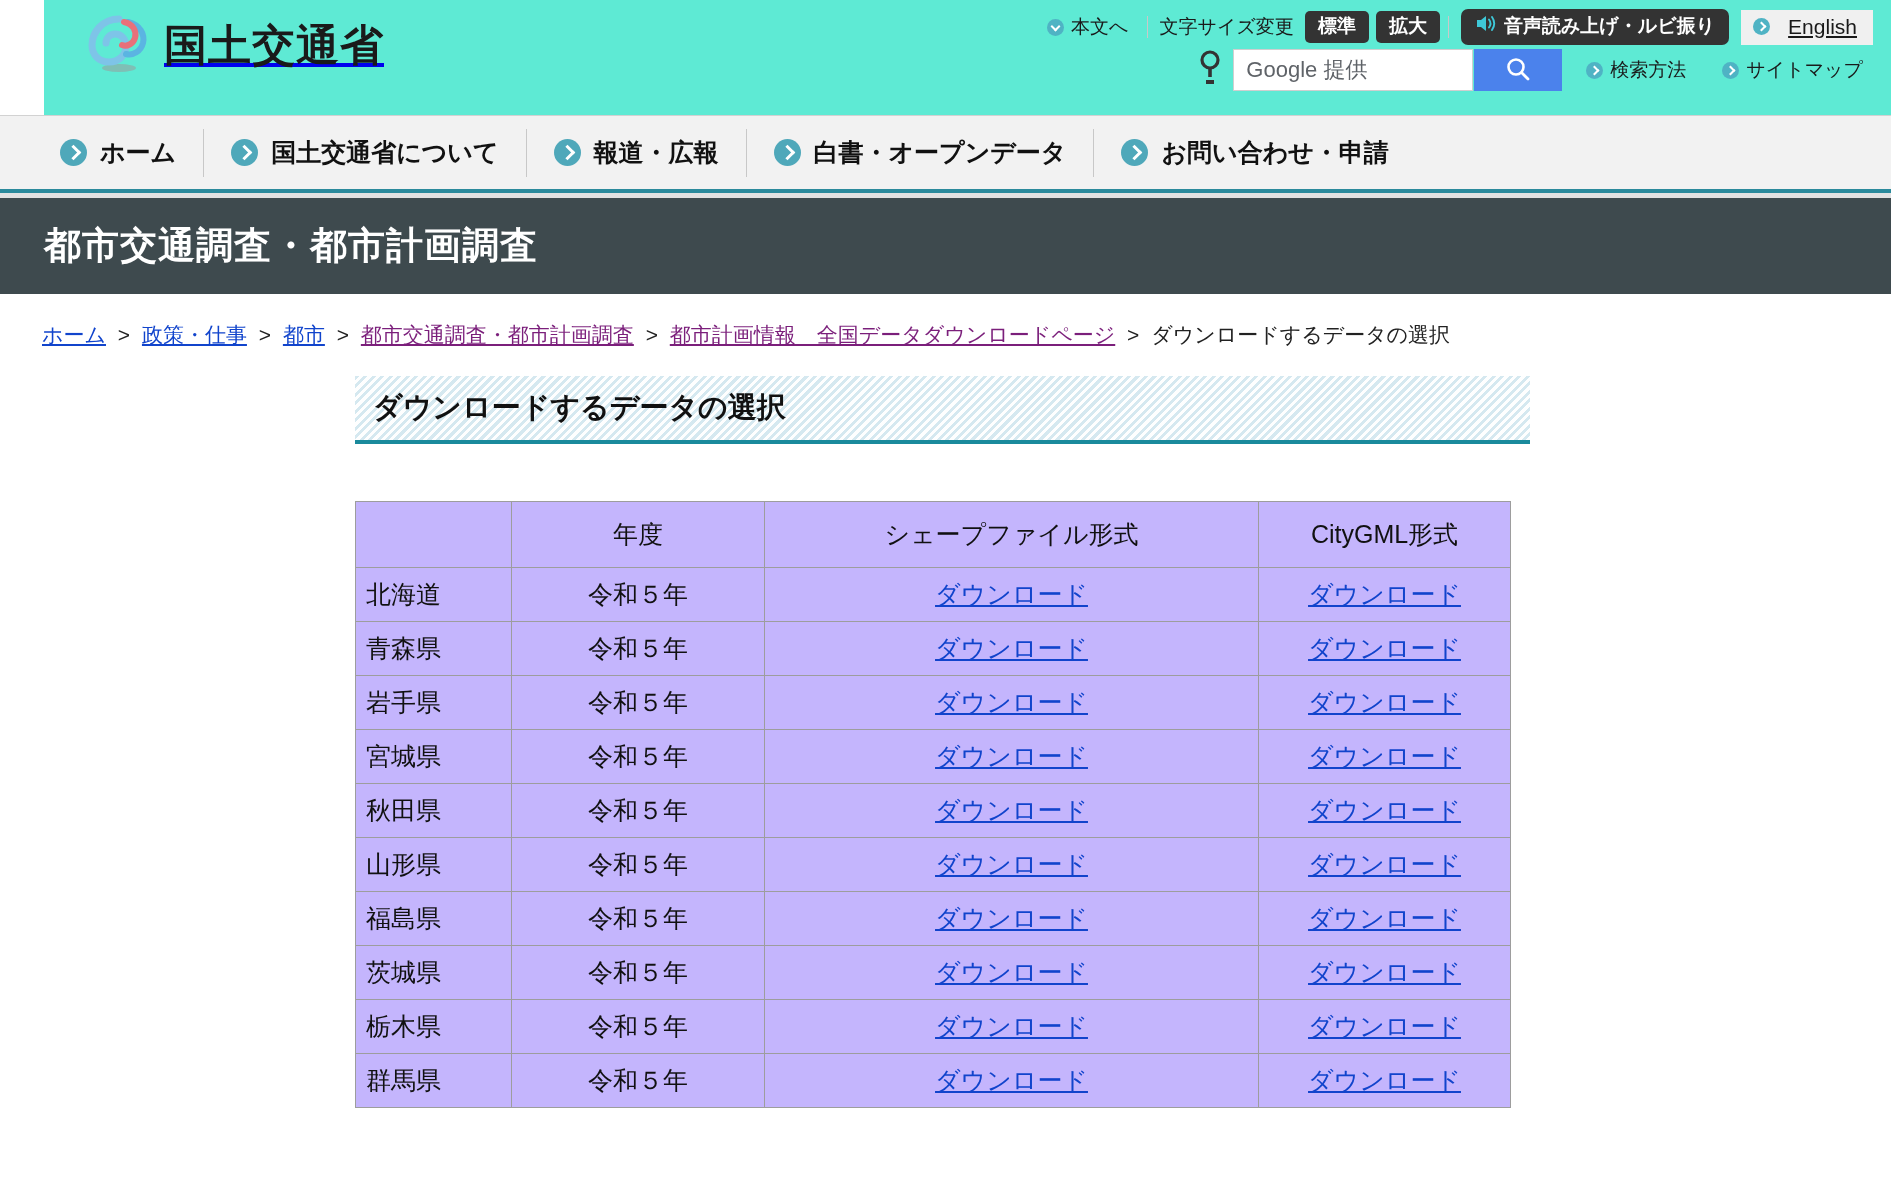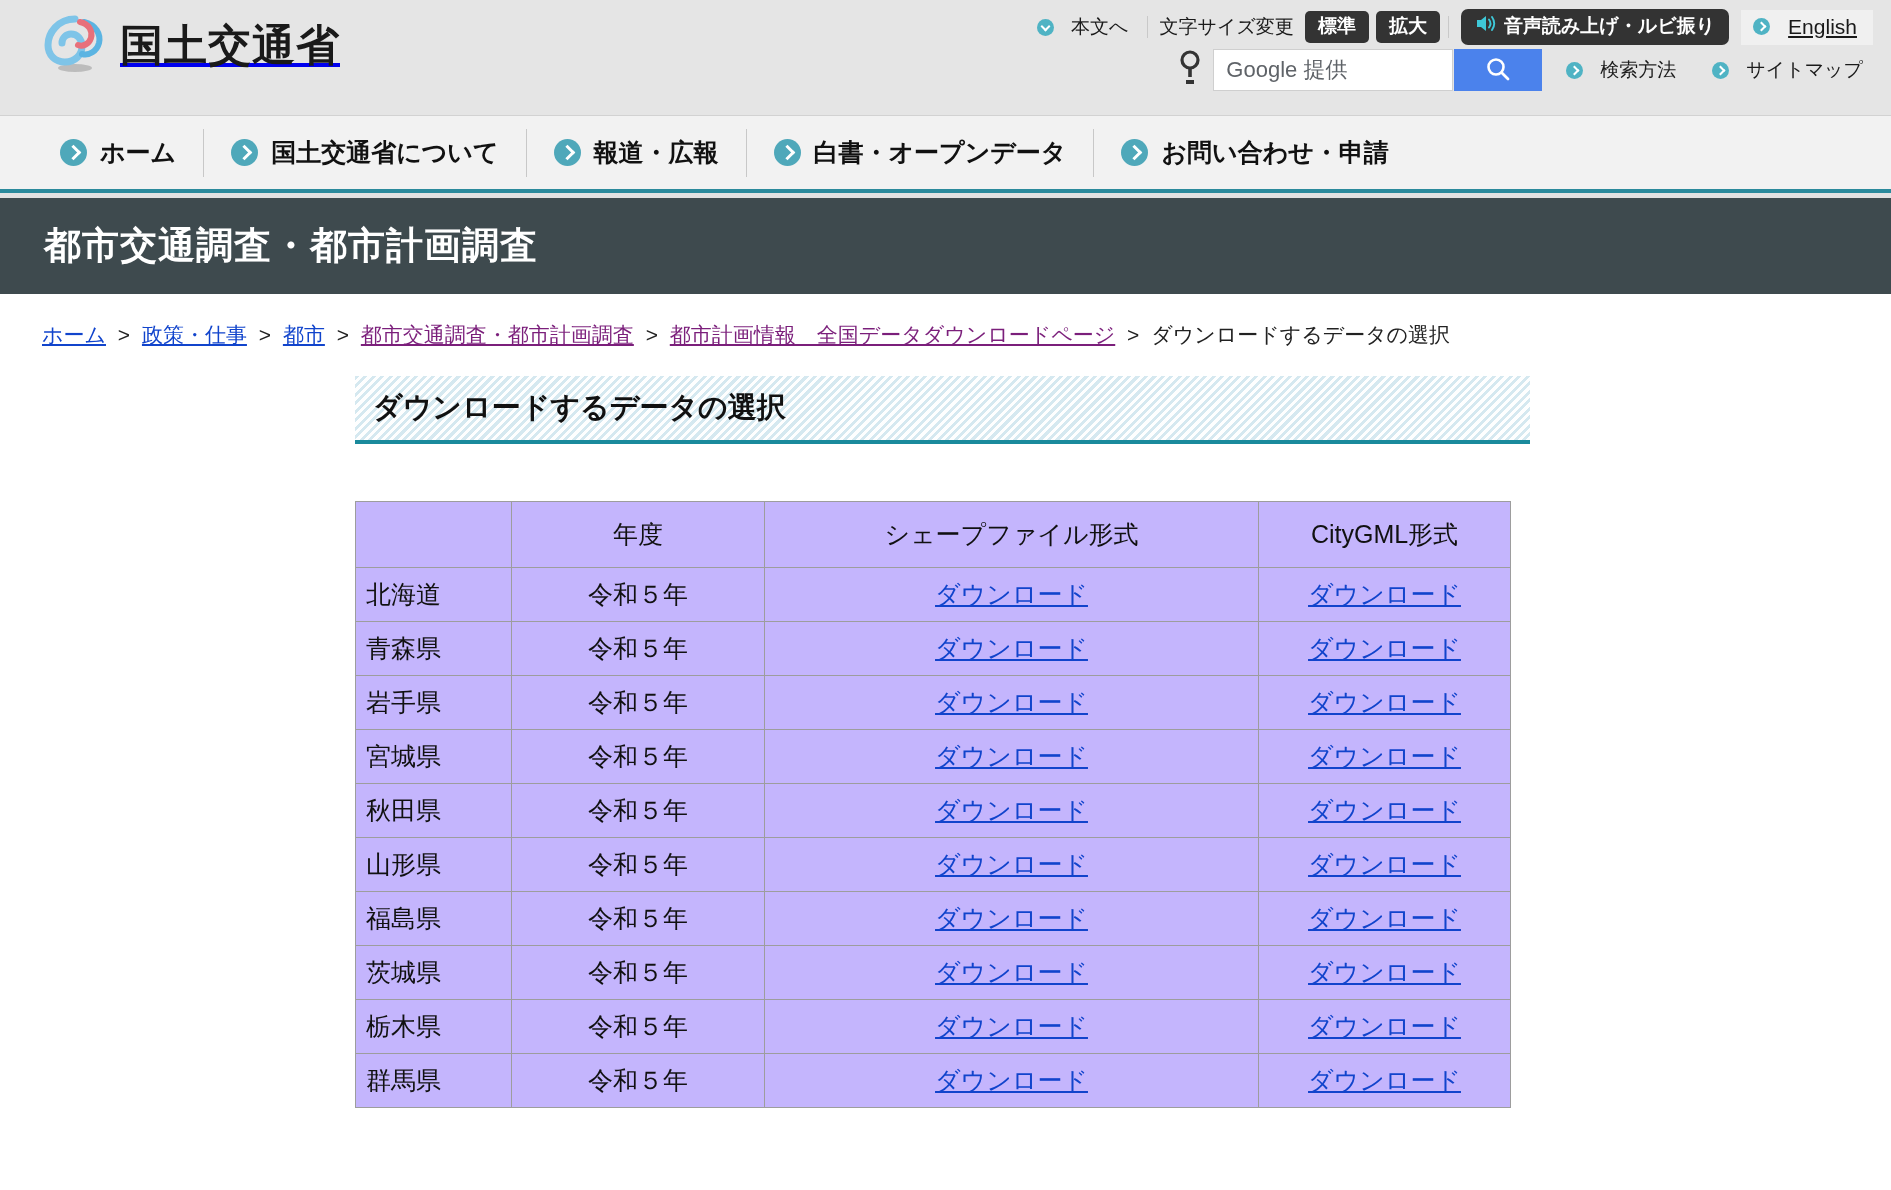--- a/index.html
+++ b/index.html
@@ -8,21 +8,22 @@
     width: 1891px;
     background: #ffffff;
     font-family: "Liberation Sans", "DejaVu Sans", sans-serif;
     -webkit-font-smoothing: antialiased;
   }
 
   
   .header {
     position: relative;
     height: 115px;
-    background: #e5e5e5;
+    background: #5eead4;
+    margin-left: 44px;
   }
   .logo-wrap {
     position: absolute;
     left: 44px; top: 14px;
     display: flex;
     align-items: center;
     gap: 14px;
   }
   .logo-mark {
     width: 62px; height: 62px;
@@ -40,21 +41,21 @@
   
   .util-row {
     position: absolute;
     right: 18px; top: 10px;
     display: flex;
     align-items: center;
     height: 34px;
   }
   .util-link {
     display: flex; align-items: center;
-    gap: 17px;
+    gap: 7px;
     font-size: 19px;
     color: #1a1a1a;
     text-decoration: none;
     white-space: nowrap;
     padding: 0 10px;
   }
   .chev {
     display: inline-block;
     width: 17px; height: 17px;
     border-radius: 50%;

